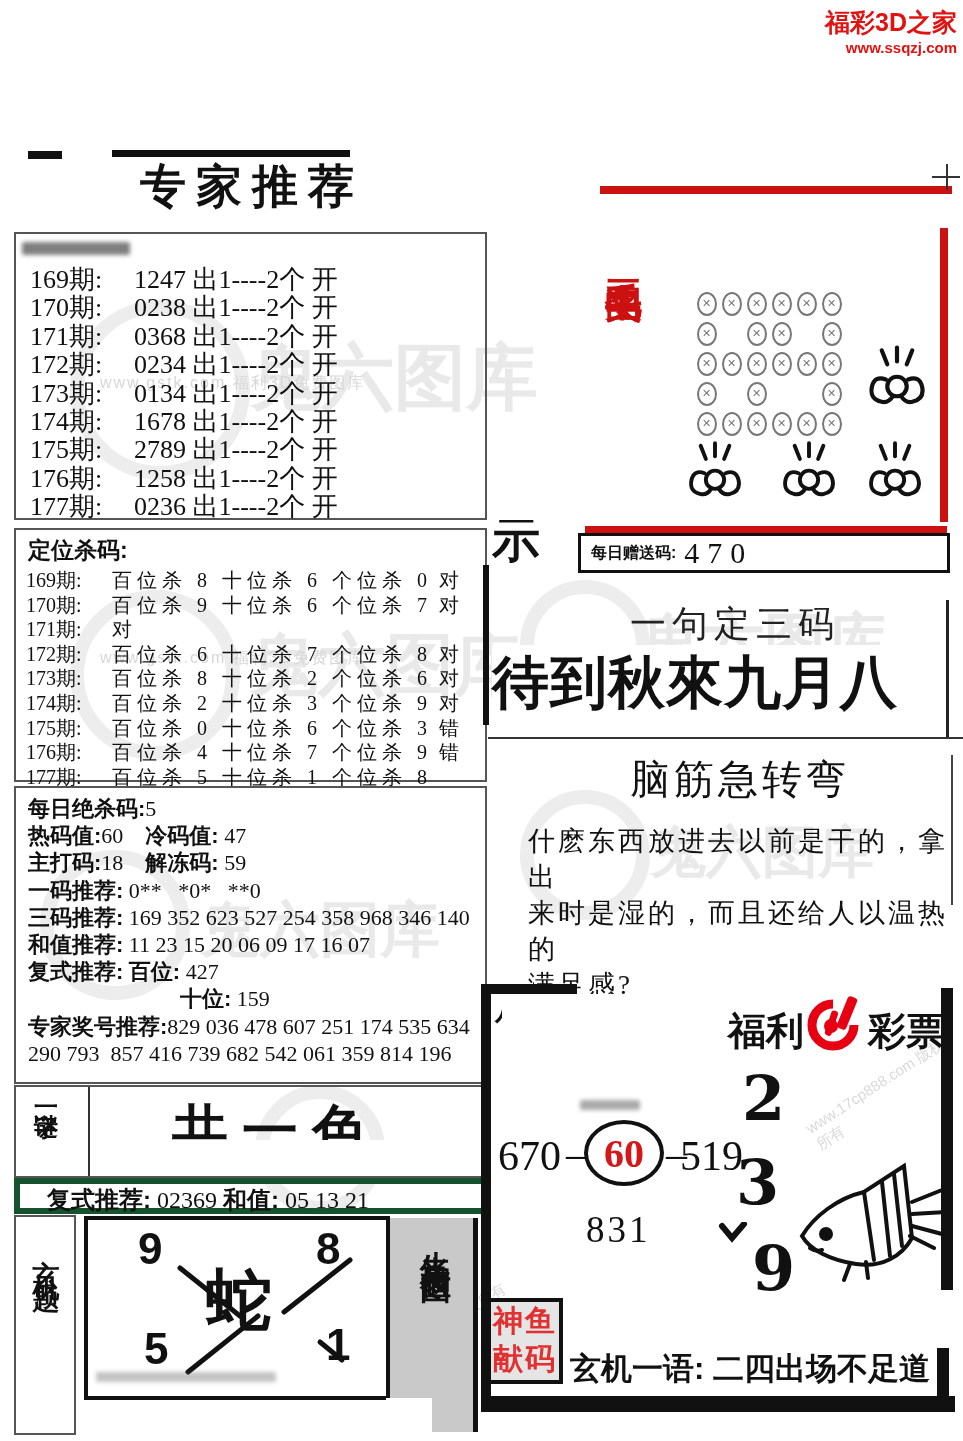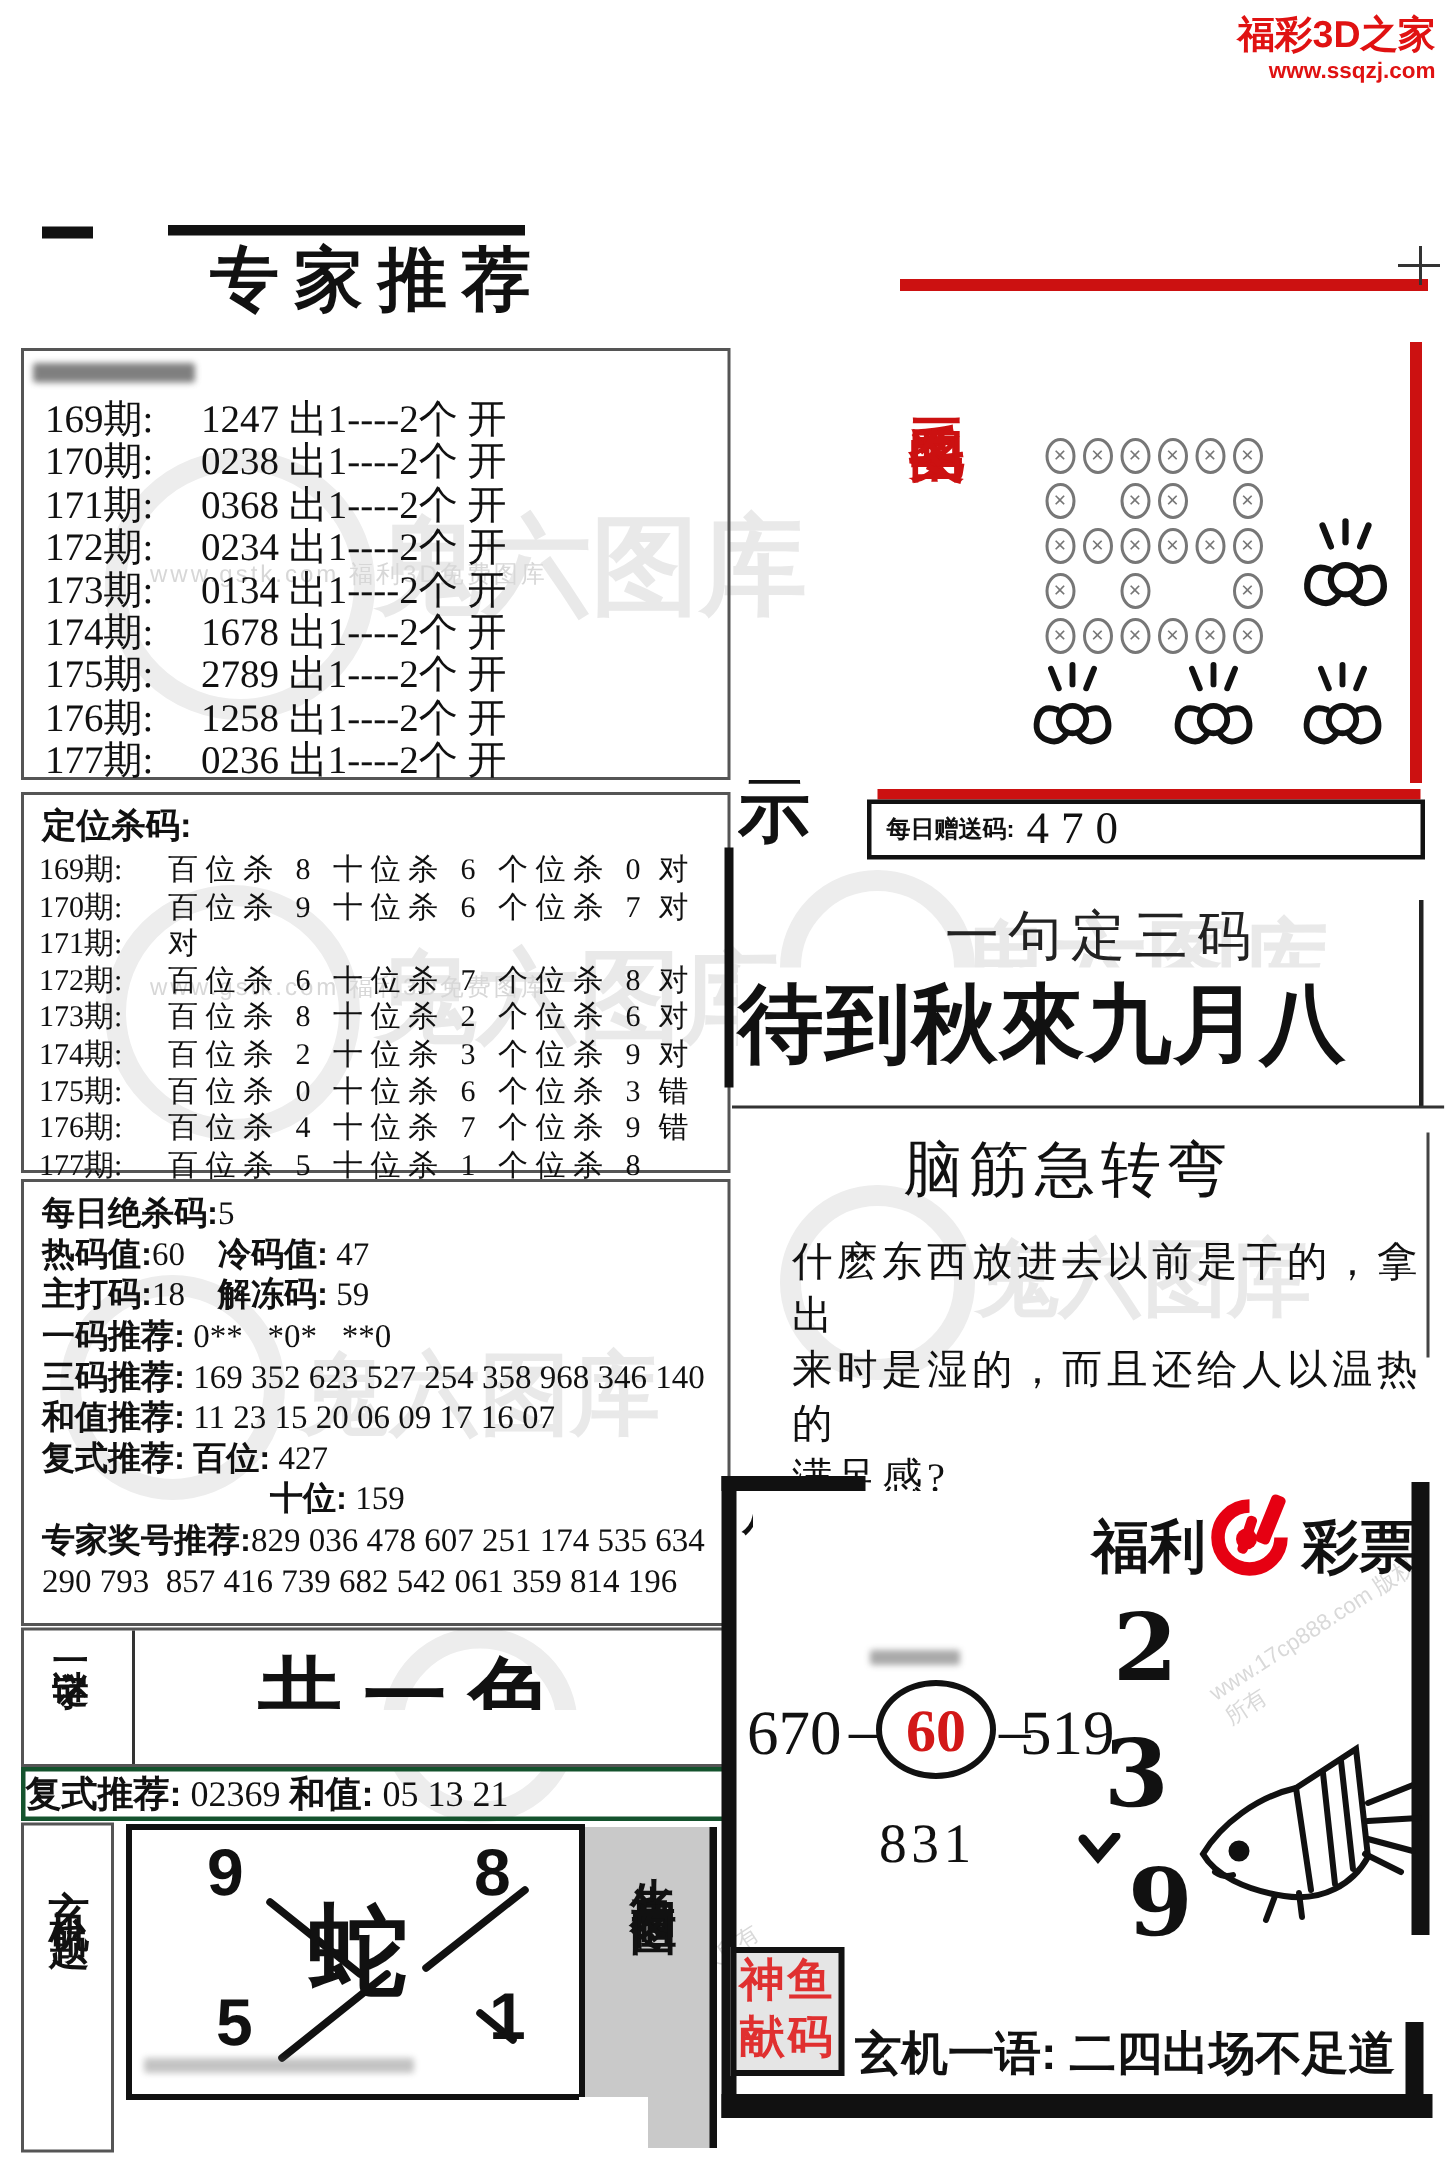--- a/index.html
+++ b/index.html
@@ -38,22 +38,22 @@
 
   .stat-line{ font-size:22px; line-height:27.2px; white-space:pre; }
   .stat-line b{ font-family:"Liberation Sans",sans-serif; font-size:22px; }
   .indent{ padding-left:152px; }
 
   .vert{ writing-mode:vertical-rl; text-orientation:upright; }
 
   .yizimi-label{ left:30px; top:1094px; font-size:24px; font-weight:bold; height:84px; }
   .yizimi-word{ left:172px; top:1094px; font-size:56px; font-weight:bold; letter-spacing:14px; }
 
-  .fushi2{ left:14px; top:1178px; width:473px; height:36px; border:3px solid #14532d;
-           font-size:24px; line-height:32px; padding-left:0; white-space:pre; }
+  .fushi2{ left:14px; top:1178px; width:473px; height:36px; border:6px solid #14532d;
+           font-size:24px; line-height:32px; padding-left:27px; white-space:pre; }
   .fushi2 b{ font-family:"Liberation Sans",sans-serif; }
 
   .xj-label{ left:28px; top:1238px; font-size:27px; font-weight:bold; height:180px; letter-spacing:14px; }
   .diagram{ left:84px; top:1216px; width:306px; height:184px; border:4px solid #111; background:#fff; }
   .dg-num{ position:absolute; font-family:"Liberation Sans",sans-serif; font-weight:900; font-size:44px; }
   .dg-center{ position:absolute; left:118px; top:36px; font-size:66px; font-weight:bold; }
   .gray-panel{ left:390px; top:1218px; width:88px; height:214px; background:#c9c9c9; border-right:5px solid #111; }
   .panel-text{ position:absolute; left:24px; top:8px; font-size:31px; font-weight:bold; letter-spacing:6px; height:210px; }
 
   
@@ -71,21 +71,21 @@
   .gift-box{ left:578px; top:533px; width:372px; height:40px; border:3px solid #111; background:#fff;
              display:flex; align-items:center; padding-left:10px; }
   .gift-box .lbl{ font-size:16px; font-weight:bold; font-family:"Liberation Sans",sans-serif;text-align:center; }
   .gift-box .val{ font-size:30px; letter-spacing:8px; margin-left:8px; }
 
   .yiju-title{ left:520px; top:600px; width:430px; text-align:center; font-size:36px; letter-spacing:6px; color:#222; }
   .yiju-phrase{ left:492px; top:645px; width:470px; font-size:57px; font-weight:900;
                 font-family:"Liberation Sans","DejaVu Sans",sans-serif; letter-spacing:1px; background:#fff; }
   .hr-line{ background:#333; }
 
-  .naojin-title{ left:532px; top:752px; width:360px; text-align:center; font-size:40px; letter-spacing:4px; }
+  .naojin-title{ left:560px; top:752px; width:360px; text-align:center; font-size:40px; letter-spacing:4px; }
   .riddle{ left:528px; top:812px; width:428px; font-size:27px; line-height:36px; letter-spacing:3px;margin-top:11px; }
 
   .blackbar{ background:#111; }
   .fucai-brand{ position:absolute; font-size:38px; font-weight:900; font-family:"Liberation Sans",sans-serif; }
   .hand-digit{ position:absolute; font-size:62px; font-weight:bold; font-family:"DejaVu Serif",serif; }
   .hand-digit:nth-of-type(1){ left:742px; top:1062px; }
   .hand-digit:nth-of-type(2){ left:736px; top:1146px; }
   .hand-digit:nth-of-type(3){ left:752px; top:1232px; }
 
   .numrow{ left:498px; top:1132px; width:230px; height:70px; }

